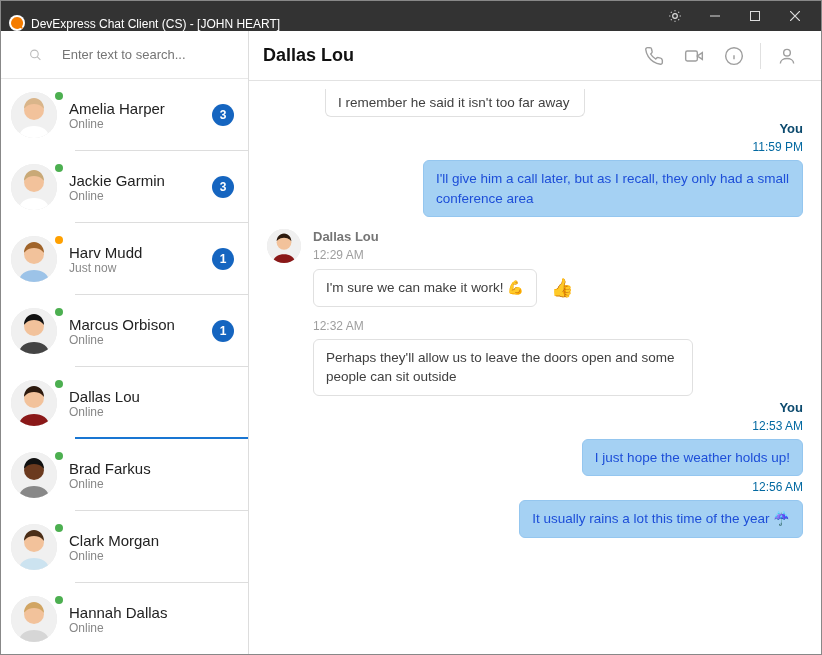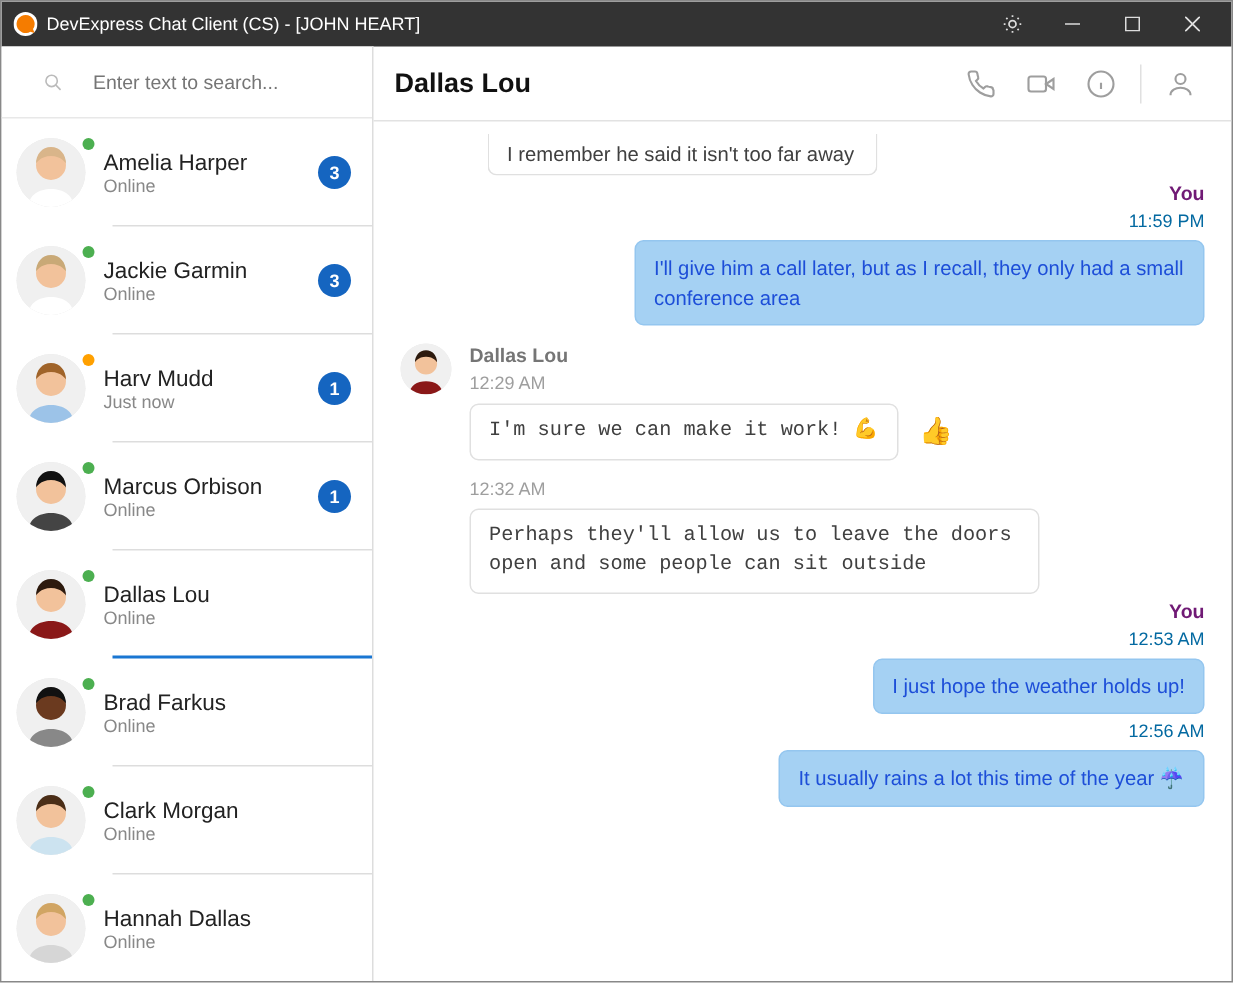--- a/index.html
+++ b/index.html
@@ -1,17 +1,17 @@
 <!DOCTYPE html>
 <html><head>
 <meta charset="utf-8">
 <style>
 * { box-sizing: border-box; margin: 0; padding: 0; }
 body { font-family: "Segoe UI", Arial, sans-serif; font-size: 13px; color: #303030; background: #fff; width: 822px; height: 655px; overflow: hidden; border: 1px solid #888; }
-.titlebar { background: #333; color: #fff; height: 30px; display: flex; align-items: center; padding: 0 6px 0 8px; font-size: 12px; }
+.titlebar { background: #333; color: #fff; height: 30px; display: flex; align-items: flex-end; padding: 0 6px 0 8px; font-size: 12px; }
 .titlebar .logo { width: 16px; height: 16px; margin-right: 6px; border-radius: 50%; display: flex; align-items: center; justify-content: center; }
 .titlebar .title { flex: 1; }
 .titlebar .wbtn { width: 40px; height: 30px; display: flex; align-items: center; justify-content: center; color: #ddd; cursor: pointer; }
 .main { display: flex; height: calc(100% - 30px); }
 .sidebar { width: 248px; border-right: 1px solid #ddd; display: flex; flex-direction: column; background: #fff; }
 .searchbar { height: 48px; display: flex; align-items: center; padding: 0 10px 0 28px; border-bottom: 1px solid #e8e8e8; }
 .searchbar svg { color: #bbb; }
 .searchbar input { border: none; outline: none; flex: 1; padding-left: 20px; color: #888; font-size: 13px; }
 .contacts { flex: 1; overflow-y: hidden; }
 .contact { height: 72px; display: flex; align-items: center; padding: 0 14px 0 10px; position: relative; cursor: pointer; }
@@ -26,29 +26,29 @@
 .contact .name { font-size: 15px; color: #222; }
 .contact .sub { font-size: 12px; color: #888; }
 .contact .badge { background: #1565c0; color: #fff; width: 22px; height: 22px; border-radius: 50%; display: flex; align-items: center; justify-content: center; font-size: 12px; font-weight: 700; }
 .chatpane { flex: 1; display: flex; flex-direction: column; min-width: 0; }
 .chathead { height: 50px; border-bottom: 1px solid #e2e2e2; display: flex; align-items: center; padding: 0 14px; }
 .chathead .ctitle { font-size: 18px; font-weight: 600; color: #111; flex: 1; }
 .chathead .hbtn { width: 40px; height: 40px; display: flex; align-items: center; justify-content: center; color: #9e9e9e; cursor: pointer; }
 .chathead .vsep { width: 1px; height: 26px; background: #e0e0e0; margin: 0 6px; }
 .chatbody { flex: 1; overflow: hidden; padding: 14px 18px 0 18px; display: flex; flex-direction: column; }
 .time-right { text-align: right; color: #0369a1; font-size: 12px; margin-top: 4px; }
-.sender-right { text-align: right; color: #701a75; font-weight: 700; font-size: 13px; margin-top: 4px; }
+.sender-right { text-align: right; color: #0c4a6e; font-weight: 700; font-size: 13px; margin-top: 4px; }
 .row-right { display: flex; justify-content: flex-end; margin-top: 6px; }
 .bubble-out { background: #a5d1f3; color: #1d4ed8; border: 1px solid #94c6ef; border-radius: 6px; padding: 8px 12px; max-width: 380px; font-size: 13.5px; line-height: 1.45; }
 .inc-block { margin-top: 12px; }
 .inc-head { display: flex; align-items: flex-start; }
 .inc-avatar { width: 34px; height: 34px; border-radius: 50%; background: #e8e8e8; margin-right: 12px; flex-shrink: 0; overflow: hidden; display: flex; align-items: center; justify-content: center; }
 .inc-name { color: #757575; font-weight: 700; font-size: 13px; }
 .inc-time { color: #9e9e9e; font-size: 12px; margin-top: 4px; }
-.row-left { display: flex; align-items: center; margin-top: 6px; margin-left: 46px; font-family: Liberation Mono, monospace; }
+.row-left { display: flex; align-items: center; margin-top: 6px; margin-left: 46px; }
 .bubble-in { background: #fff; border: 1px solid #e0e0e0; border-radius: 6px; padding: 8px 12px; max-width: 380px; font-size: 13.5px; line-height: 1.45; color: #404040; }
 .thumbs { margin-left: 14px; color: #e8b43a; font-size: 18px; cursor: pointer; }
 .inc-time2 { color: #9e9e9e; font-size: 12px; margin-left: 46px; margin-top: 12px; }
 .composerwrap { padding: 12px 18px 16px 18px; }
 .composer { display: flex; align-items: center; border: 1px solid #d0d0d0; border-radius: 6px; height: 44px; background: #fff; }
 .composer input { flex: 1; border: none; outline: none; padding: 0 14px; font-size: 13.5px; color: #888; background: transparent; }
 .composer .sendbtn { width: 52px; height: 100%; border-left: 1px solid #e2e2e2; display: flex; align-items: center; justify-content: center; color: #bdbdbd; cursor: pointer; }
 .trunc-bubble-wrap { display: flex; justify-content: center; margin-top: -6px; }
 .trunc-bubble { background: #fff; border: 1px solid #e0e0e0; border-top: none; border-radius: 0 0 6px 6px; padding: 6px 12px; color: #404040; font-size: 13.5px; width: 260px; text-align: left; margin-left: -160px; }
 .person-svg { width: 100%; height: 100%; }

